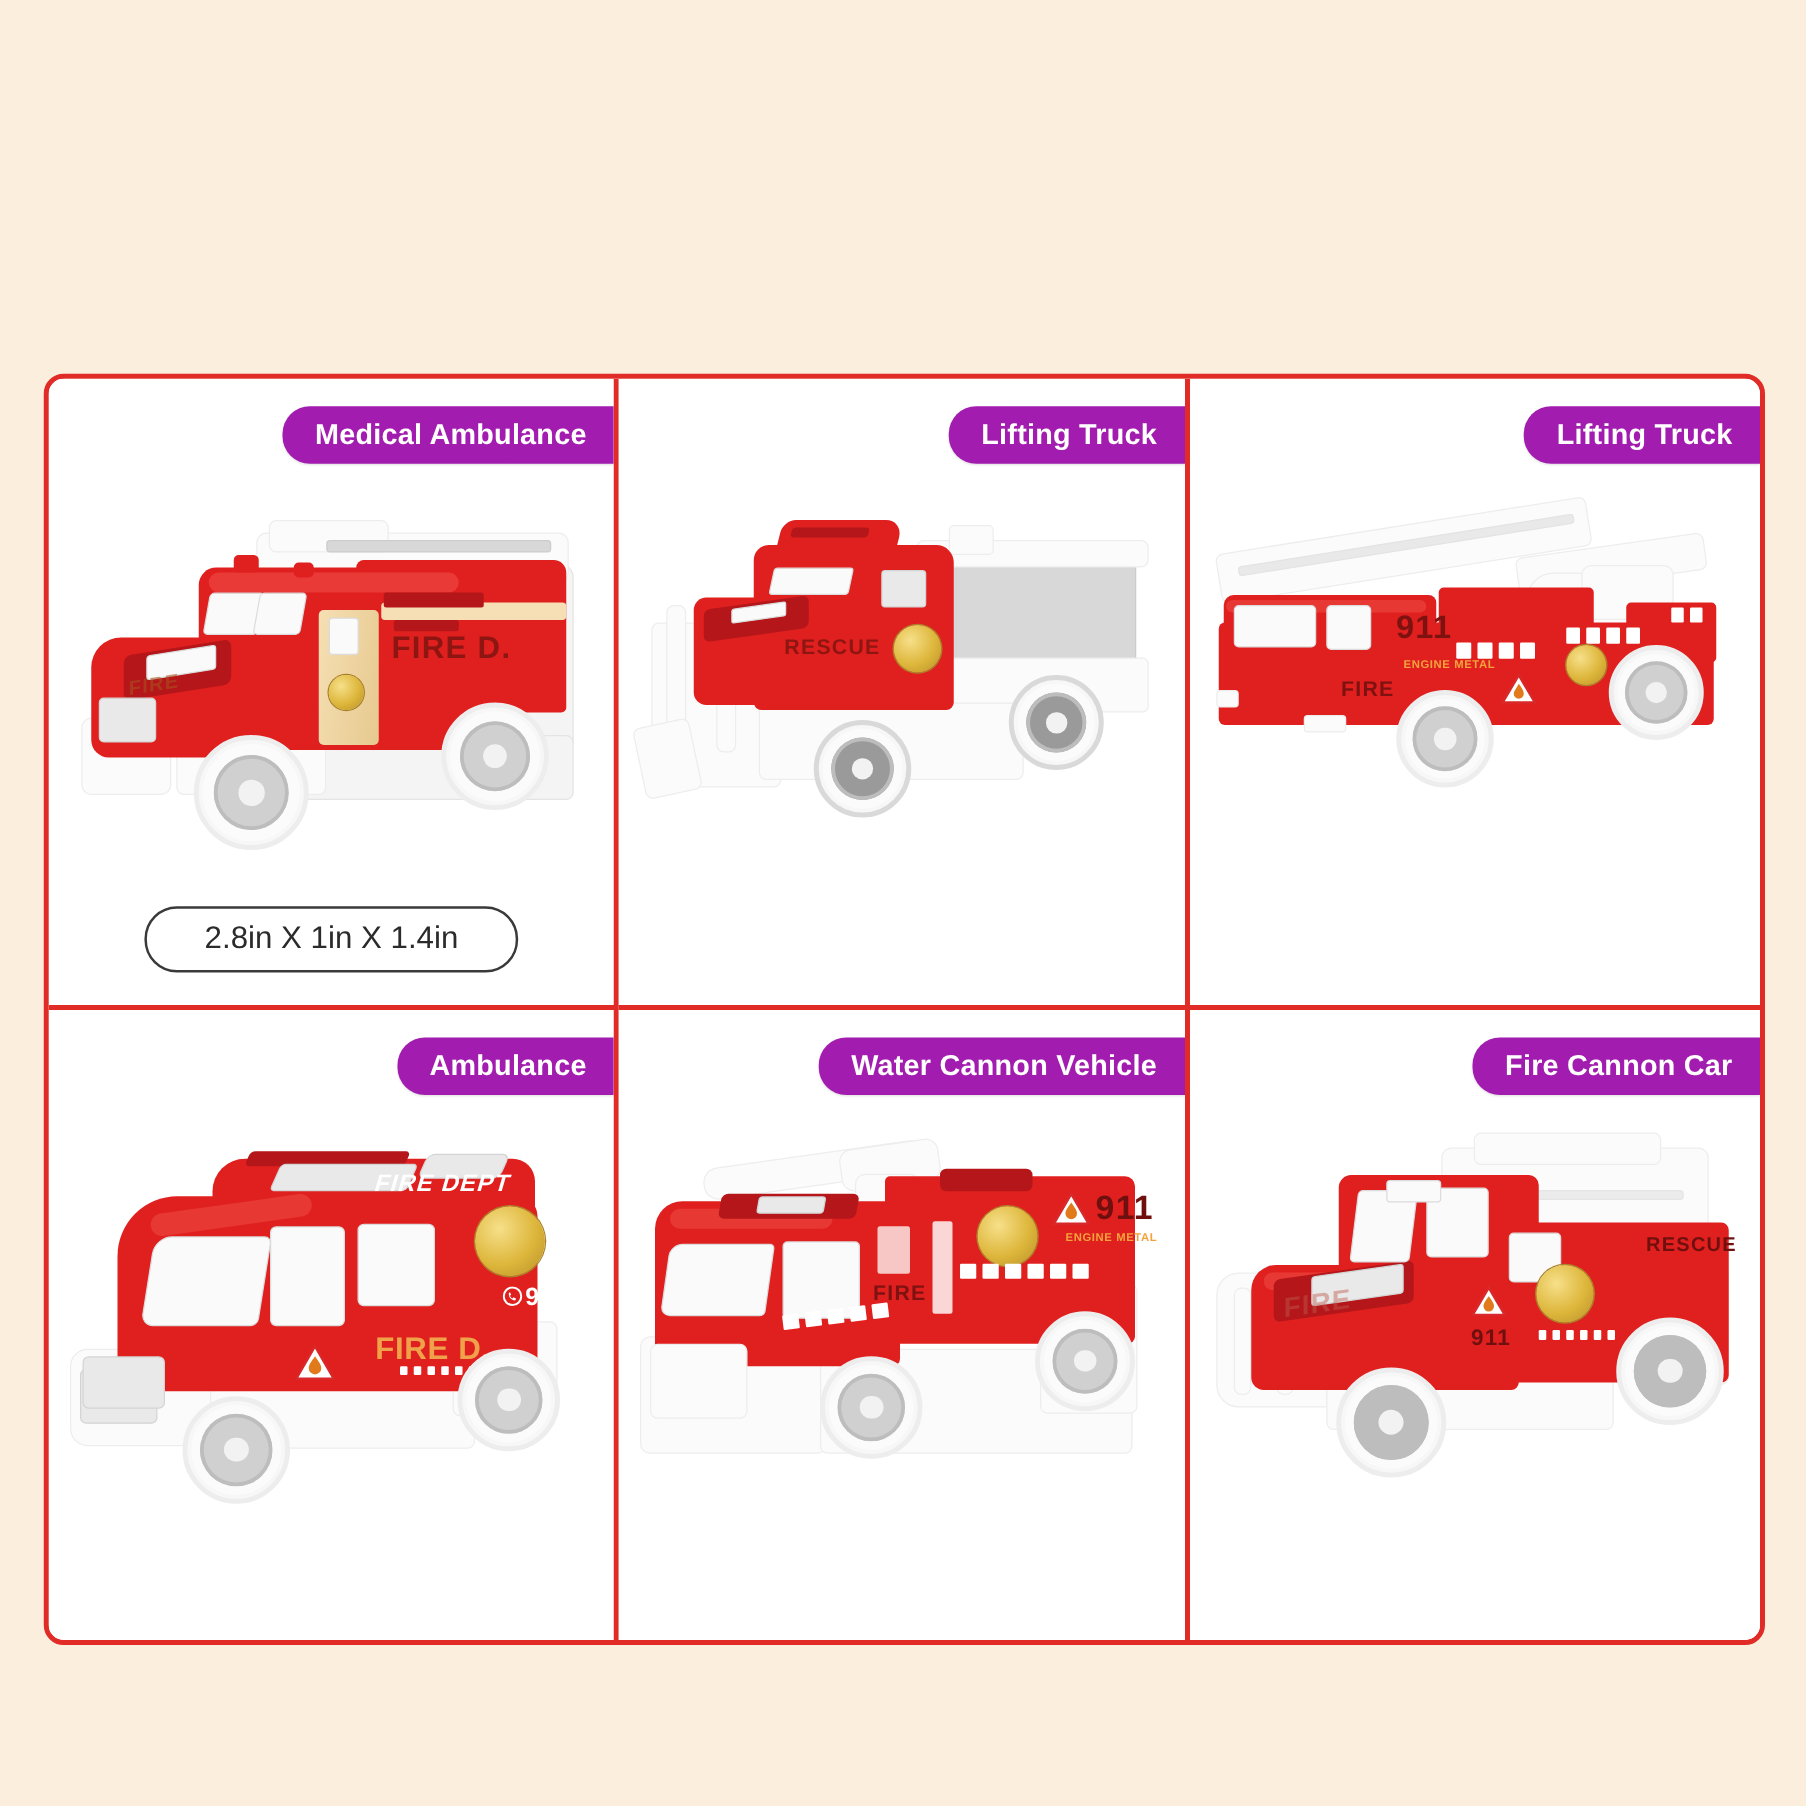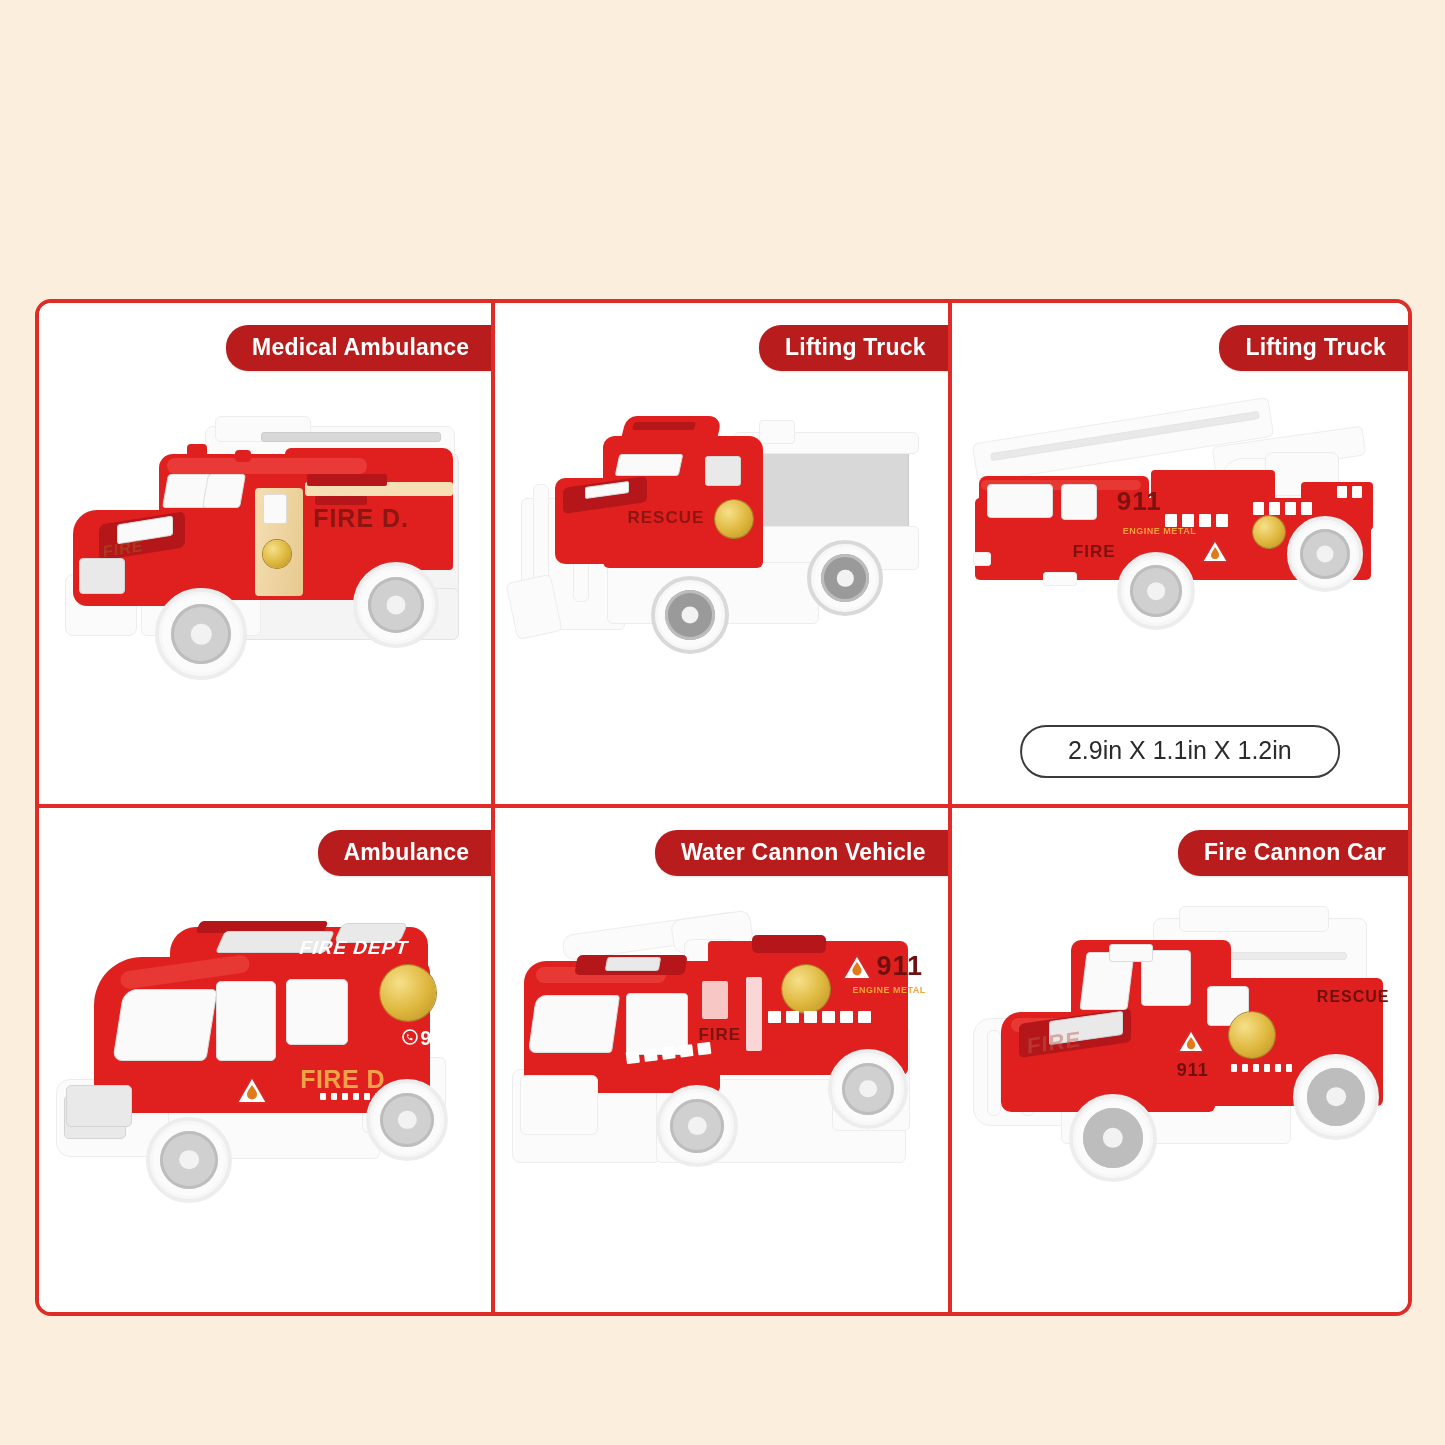--- a/index.html
+++ b/index.html
@@ -46,21 +46,21 @@
     background: #ffffff;
     overflow: hidden;
   }
   .cell.bl { border-right: 4px solid #e02b26; }
   .cell.bb { border-bottom: 4px solid #e02b26; }
 
   
   .badge {
     position: absolute;
     top: 22px; right: 0;
-    background: #b91c1c;
+    background: #a21caf;
     color: #ffffff;
     font-weight: bold;
     font-size: 23px;
     letter-spacing: 0.2px;
     padding: 9px 22px 10px 26px;
     border-top-left-radius: 22px;
     border-bottom-left-radius: 22px;
     white-space: nowrap;
     box-shadow: 0 1px 2px rgba(0,0,0,0.12);
   }
@@ -204,20 +204,21 @@
 
           <div class="pt tire" style="left:100px;top:196px;width:92px;height:92px;">
             <div class="rim" style="width:60px;height:60px;"></div>
           </div>
           <div class="pt tire" style="left:298px;top:170px;width:86px;height:86px;">
             <div class="rim" style="width:56px;height:56px;"></div>
           </div>
         </div>
       </div>
       <div class="badge">Medical Ambulance</div>
+      <div class="dims">2.8in X 1in X 1.4in</div>
     </div>
 
     <div class="cell bl bb">
       <div class="stage">
         <div class="veh" style="width:420px;height:300px;">
 
           <div class="pt ghost-d" style="left:236px;top:48px;width:162px;height:96px;border-radius:6px;"></div>
           <div class="pt ghost-l" style="left:222px;top:40px;width:186px;height:22px;border-radius:6px;"></div>
           <div class="pt ghost-l" style="left:236px;top:134px;width:172px;height:44px;border-radius:5px;"></div>
           <div class="pt ghost-l" style="left:248px;top:28px;width:36px;height:24px;border-radius:4px;"></div>
@@ -306,21 +307,20 @@
 
           <div class="pt tire" style="left:152px;top:150px;width:78px;height:78px;">
             <div class="rim" style="width:52px;height:52px;"></div>
           </div>
           <div class="pt tire" style="left:322px;top:114px;width:76px;height:76px;">
             <div class="rim" style="width:50px;height:50px;"></div>
           </div>
         </div>
       </div>
       <div class="badge">Lifting Truck</div>
-      <div class="dims">2.9in X 1.1in X 1.2in</div>
     </div>
 
     <div class="cell bl">
       <div class="stage">
         <div class="veh" style="width:430px;height:320px;">
 
           <div class="pt ghost-l" style="left:6px;top:190px;width:120px;height:78px;border-radius:14px 6px 6px 14px;"></div>
           <div class="pt ghost-l" style="left:118px;top:216px;width:212px;height:54px;border-radius:6px;"></div>
           <div class="pt ghost-l" style="left:312px;top:168px;width:84px;height:76px;border-radius:6px;"></div>
           <div class="pt glass-g" style="left:14px;top:206px;width:62px;height:44px;border-radius:5px;"></div>

